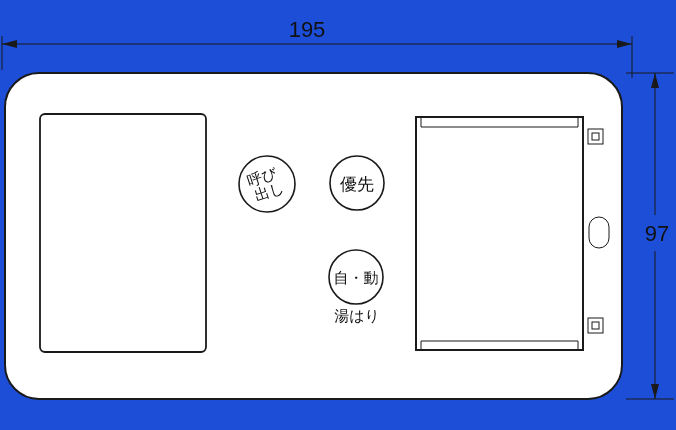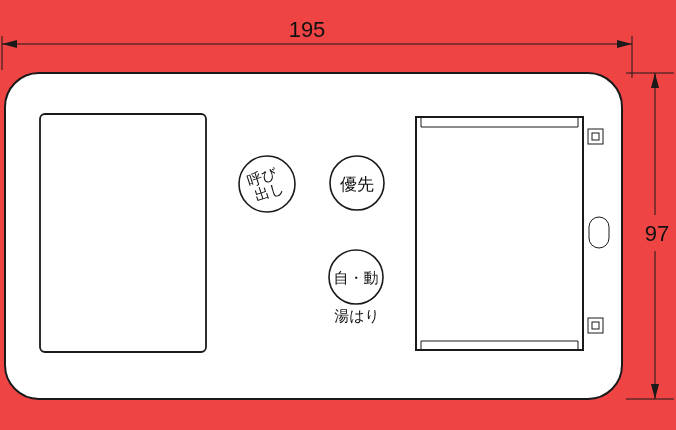--- a/index.html
+++ b/index.html
@@ -4,21 +4,21 @@
 <style>
   html, body {
     margin: 0;
     padding: 0;
     background: #ffffff;
   }
   .stage {
     position: relative;
     width: 676px;
     height: 430px;
-    background: #ef4444;
+    background: #1d4ed8;
     font-family: "DejaVu Sans", sans-serif;
     overflow: hidden;
   }
   svg {
     display: block;
   }
   .outline {
     fill: #ffffff;
     stroke: #1a1a1a;
   }

